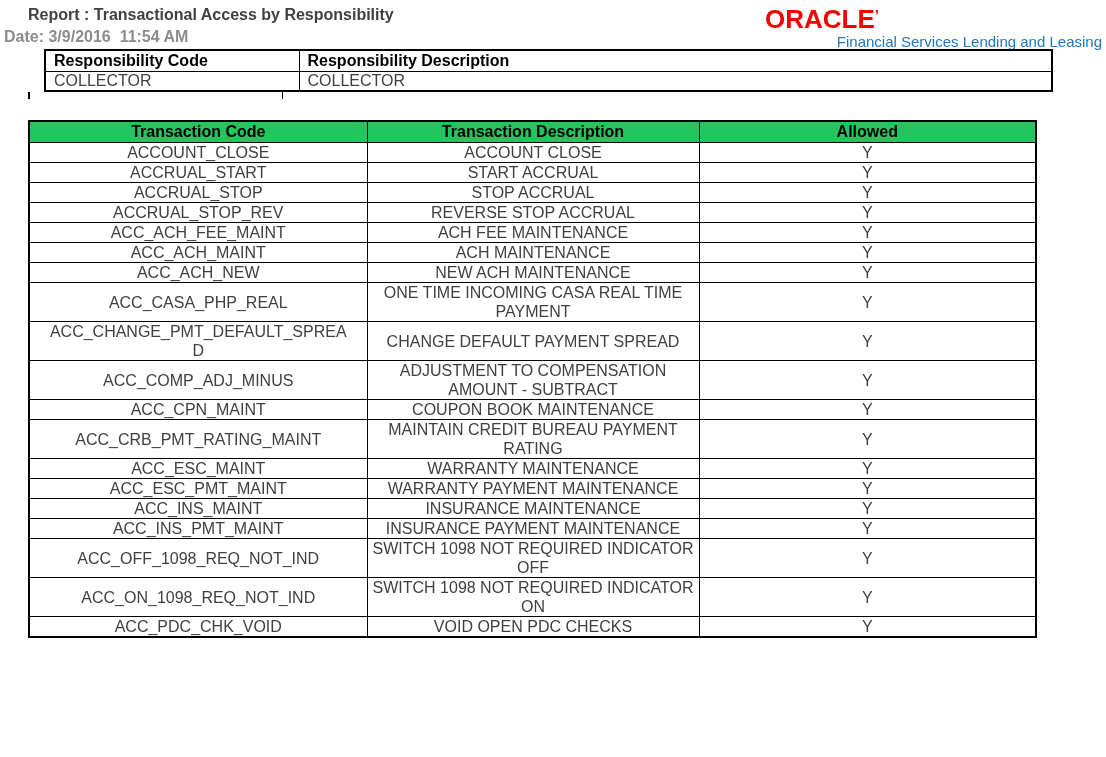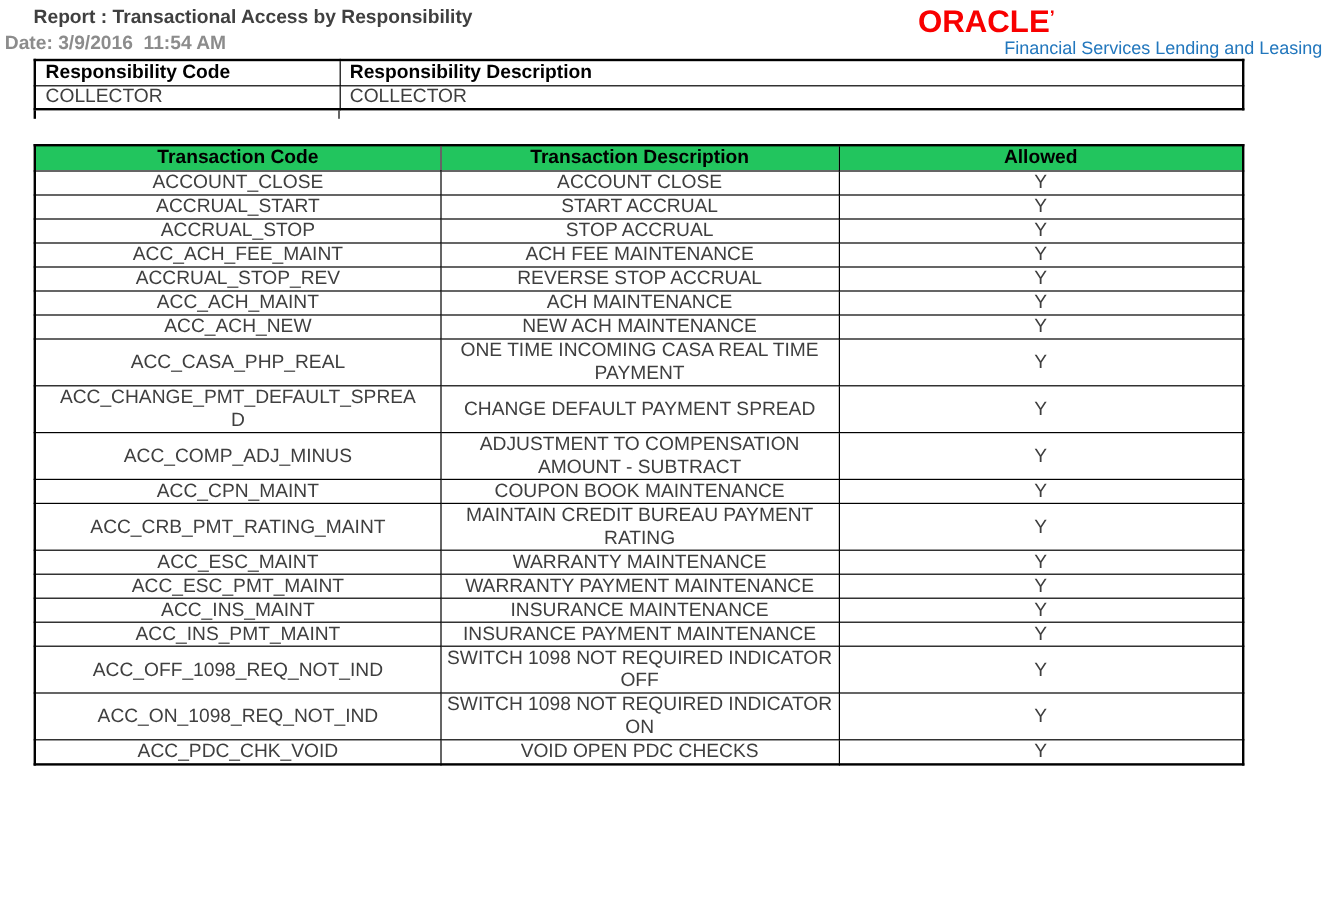--- a/index.html
+++ b/index.html
@@ -66,21 +66,21 @@
     border: 2px solid #000;
   }
   th, td {
     border: 1px solid #000;
     overflow: hidden;
   }
 
   
   .resp-table {
     position: absolute;
-    left: 28px; top: 49px;
+    left: 44px; top: 49px;
     width: 1007px;
     padding-left: 16px;
   }
   .resp-table th {
     font-size: 16px;
     font-weight: bold;
     color: #000;
     text-align: left;
     padding: 0 0 0 8px;
     height: 20px;
@@ -207,30 +207,30 @@
           <td class="cell-code">ACCRUAL_START</td>
           <td class="cell-desc">START ACCRUAL</td>
           <td class="cell-allowed">Y</td>
         </tr>
         <tr>
           <td class="cell-code">ACCRUAL_STOP</td>
           <td class="cell-desc">STOP ACCRUAL</td>
           <td class="cell-allowed">Y</td>
         </tr>
         <tr>
+          <td class="cell-code">ACCRUAL_STOP_REV</td>
+          <td class="cell-desc">REVERSE STOP ACCRUAL</td>
+          <td class="cell-allowed">Y</td>
+        </tr>
+        <tr>
           <td class="cell-code">ACC_ACH_FEE_MAINT</td>
           <td class="cell-desc">ACH FEE MAINTENANCE</td>
           <td class="cell-allowed">Y</td>
         </tr>
         <tr>
-          <td class="cell-code">ACCRUAL_STOP_REV</td>
-          <td class="cell-desc">REVERSE STOP ACCRUAL</td>
-          <td class="cell-allowed">Y</td>
-        </tr>
-        <tr>
           <td class="cell-code">ACC_ACH_MAINT</td>
           <td class="cell-desc">ACH MAINTENANCE</td>
           <td class="cell-allowed">Y</td>
         </tr>
         <tr>
           <td class="cell-code">ACC_ACH_NEW</td>
           <td class="cell-desc">NEW ACH MAINTENANCE</td>
           <td class="cell-allowed">Y</td>
         </tr>
         <tr>

